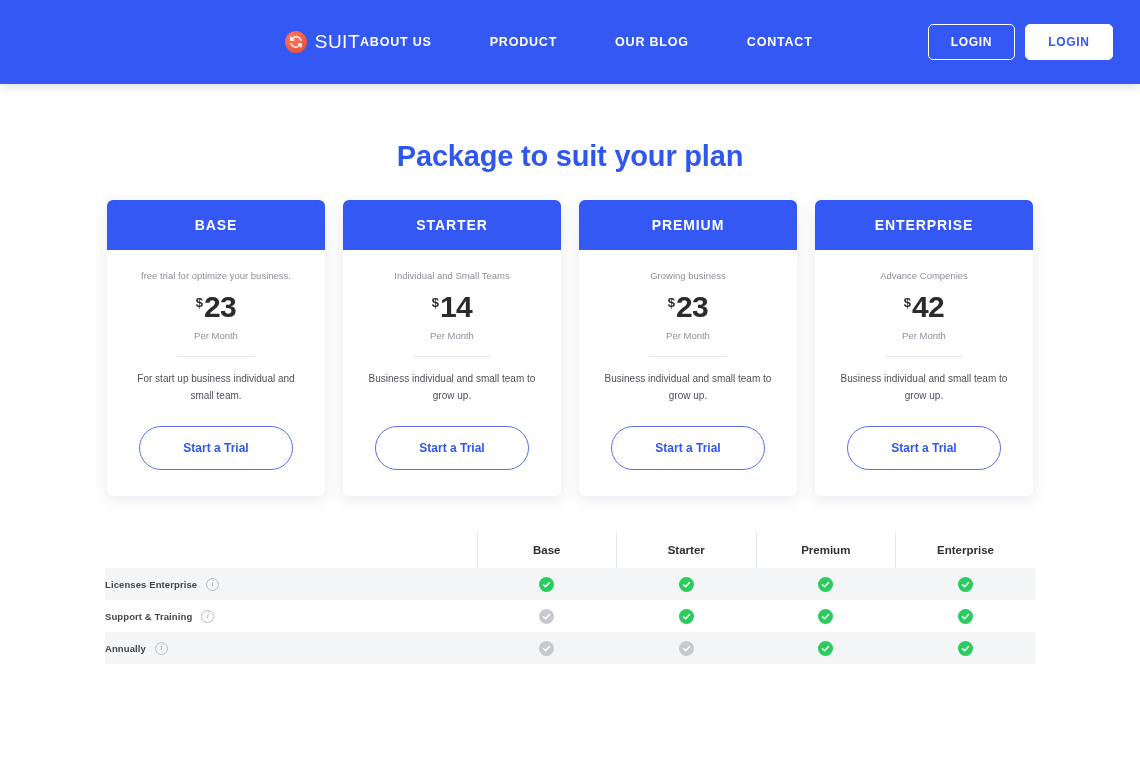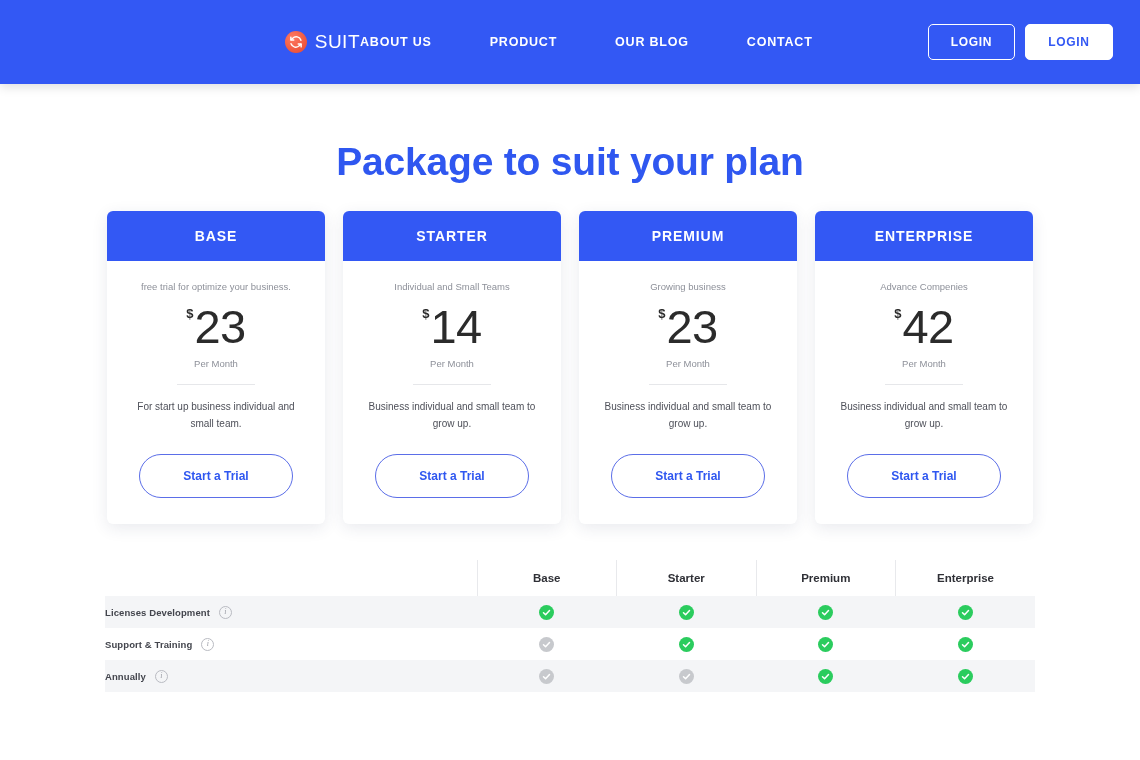--- a/index.html
+++ b/index.html
@@ -113,21 +113,21 @@
 
   
   .page-body {
     background: #ffffff;
     padding-top: 56px;
   }
 
   .page-title {
     text-align: center;
     color: #2f57f0;
-    font-size: 39px;
+    font-size: 29px;
     font-weight: bold;
     letter-spacing: -0.2px;
     margin-bottom: 27px;
   }
 
   
   .billing-row {
     display: flex;
     align-items: center;
     justify-content: center;
@@ -214,22 +214,22 @@
   }
 
   .price-currency {
     font-size: 13px;
     font-weight: bold;
     margin-top: 4px;
     margin-right: 1px;
   }
 
   .price-amount {
-    font-size: 47px;
-    font-weight: normal;
+    font-size: 30px;
+    font-weight: bold;
     letter-spacing: -0.5px;
   }
 
   .card-period {
     text-align: center;
     font-size: 9.5px;
     color: #8d9099;
     margin-top: 8px;
   }
 
@@ -473,21 +473,21 @@
           <th class="divided">Starter</th>
           <th class="divided">Premium</th>
           <th class="divided">Enterprise</th>
         </tr>
       </thead>
       <tbody>
 
         <tr class="feature-row shaded">
           <td class="feature-cell">
             <span class="feature-cell-inner">
-              <span class="feature-name">Licenses Development</span>
+              <span class="feature-name">Licenses Enterprise</span>
               <span class="info-icon">i</span>
             </span>
           </td>
           <td class="check-cell">
             <span class="check-badge on">
               <svg width="9" height="9" viewBox="0 0 24 24" fill="none" stroke="#ffffff" stroke-width="4" stroke-linecap="round" stroke-linejoin="round">
                   <polyline points="4,12.5 9.5,18 20,6.5"></polyline>
                 </svg>
             </span>
           </td>

